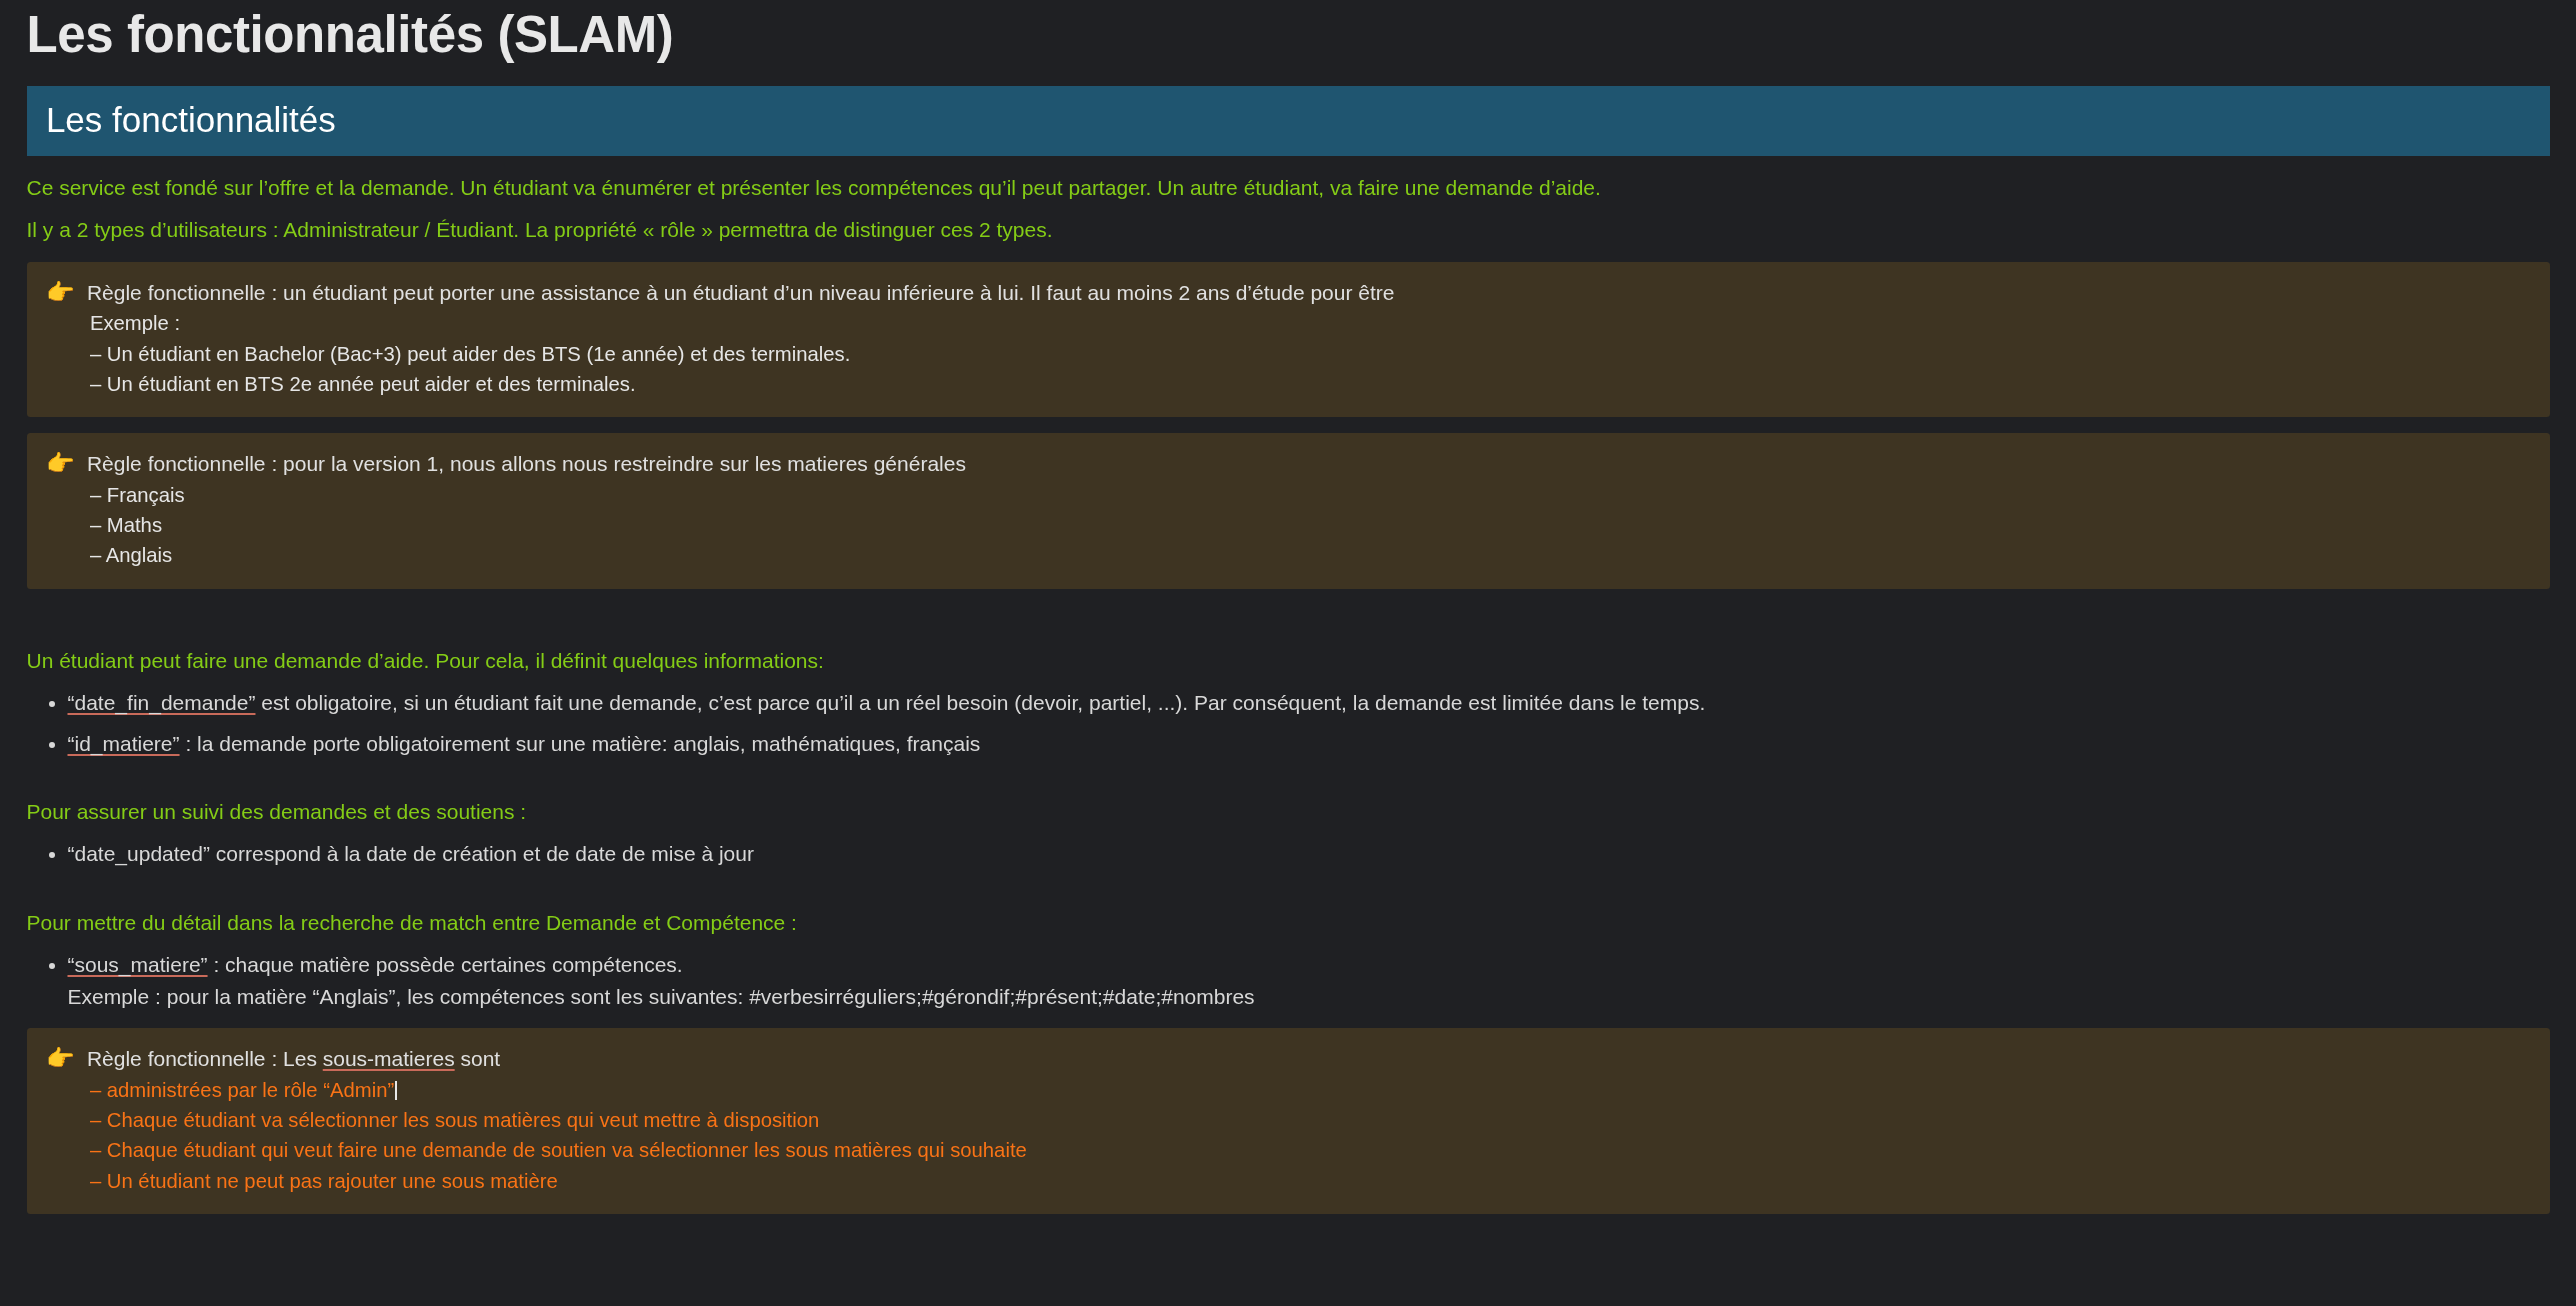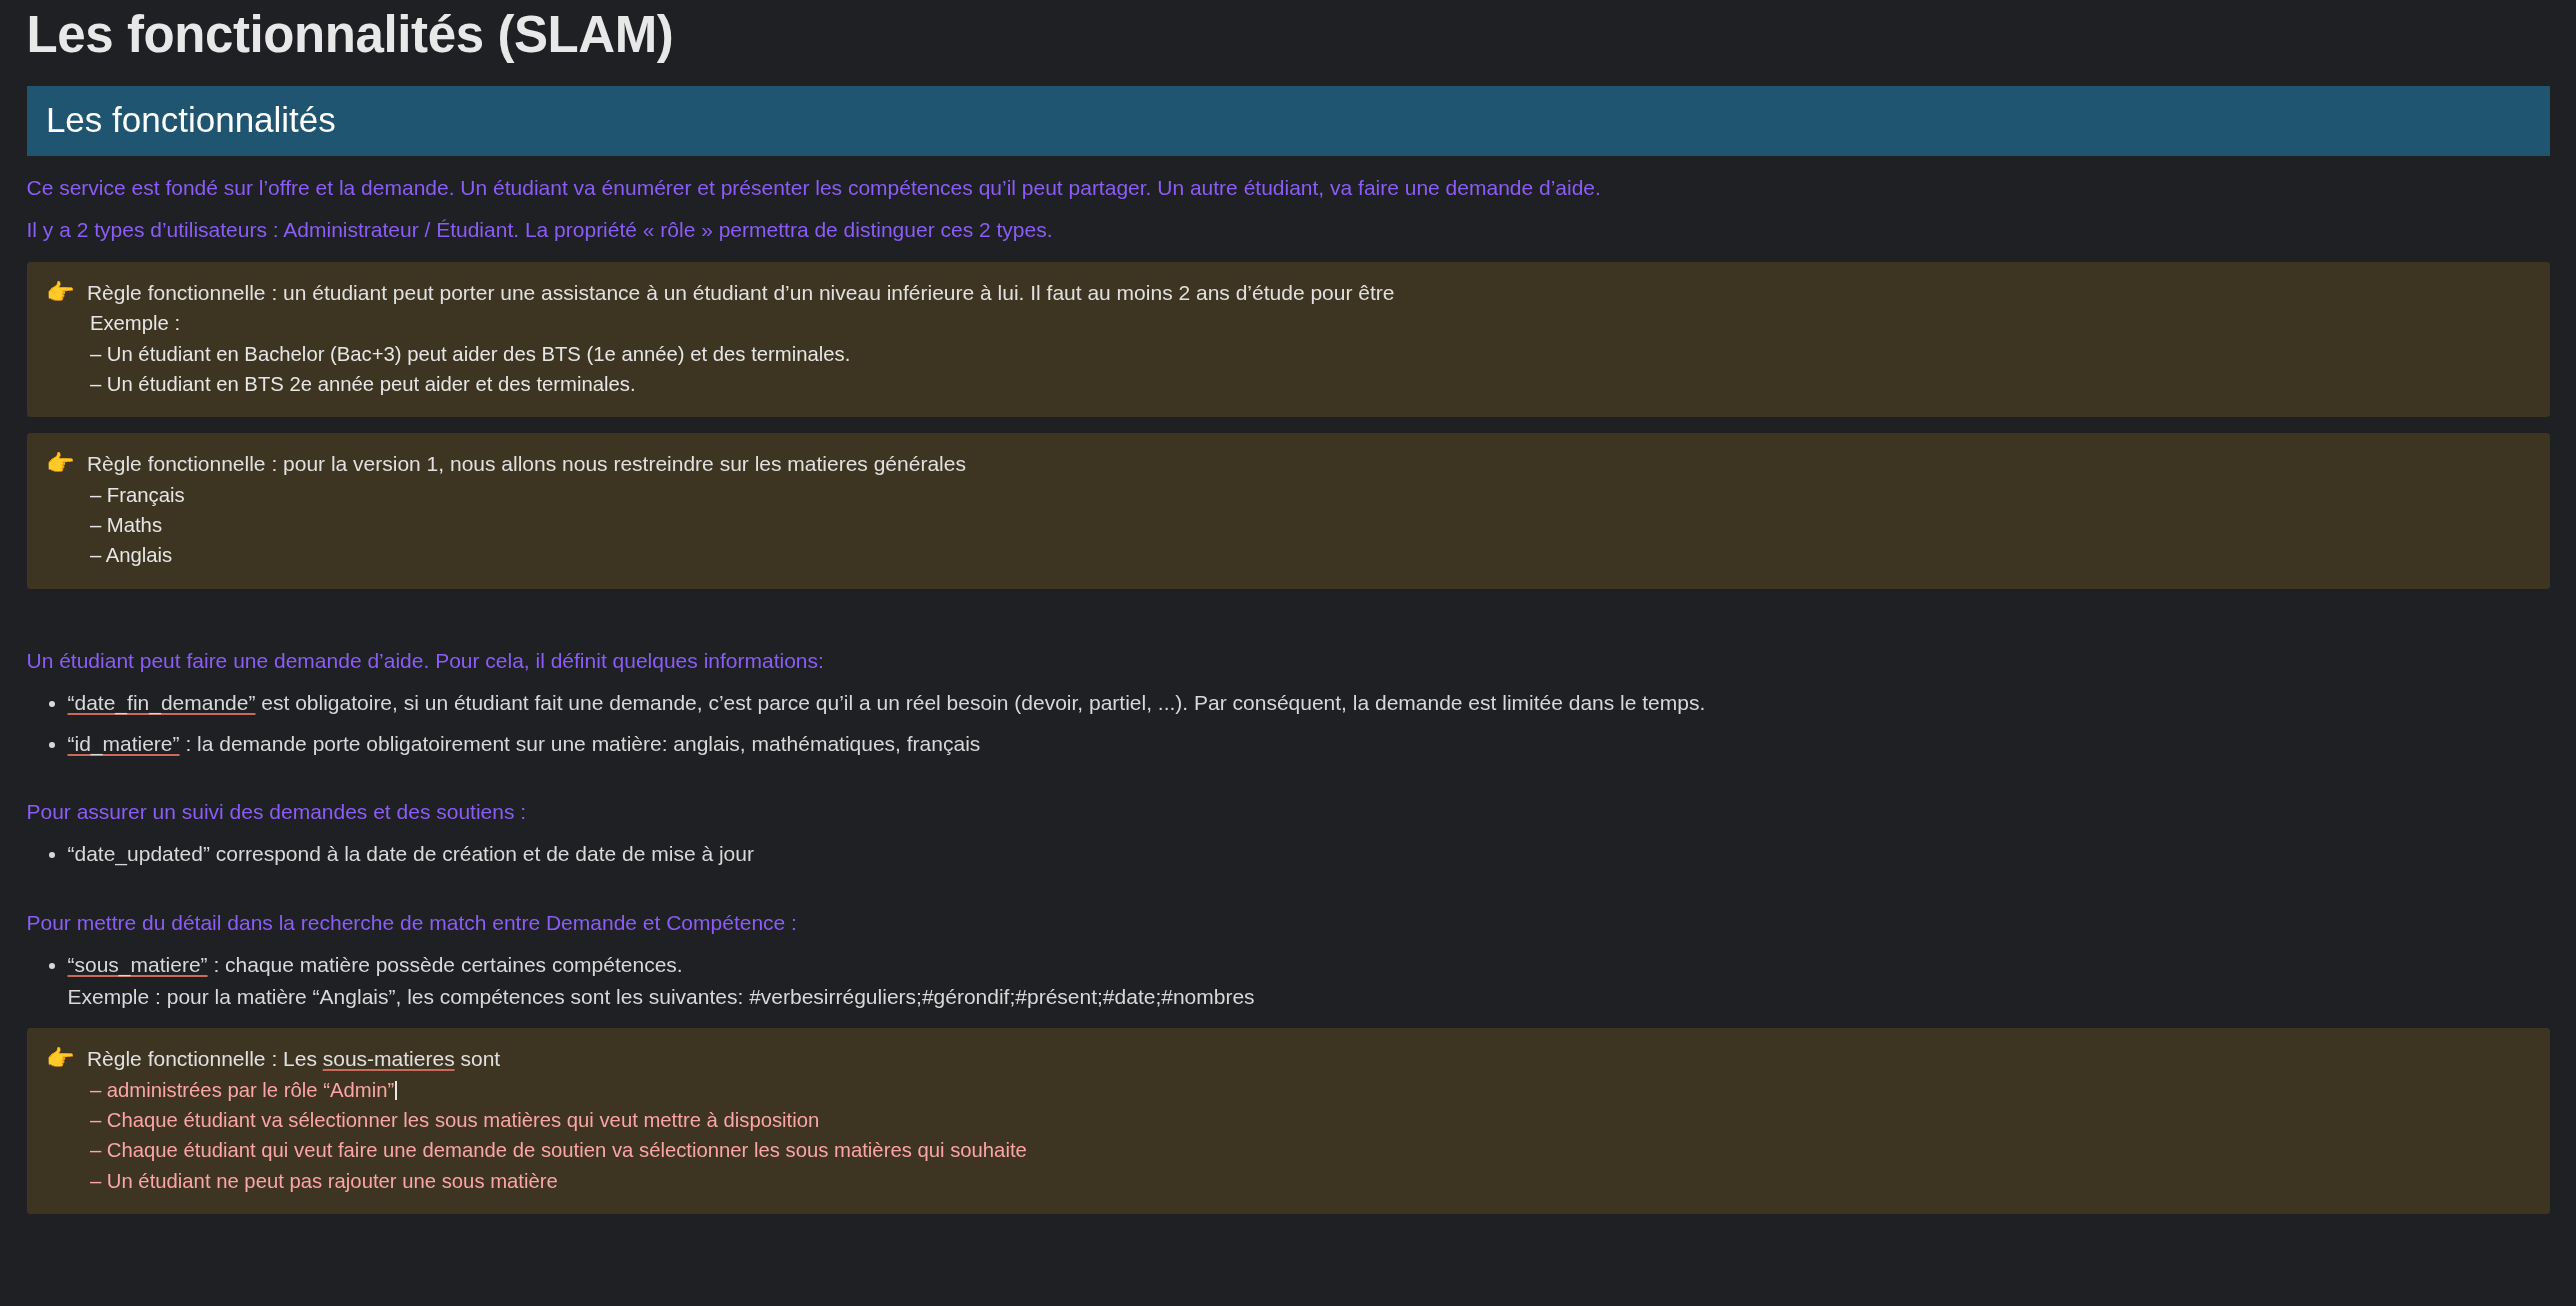--- a/index.html
+++ b/index.html
@@ -36,21 +36,21 @@
     font-weight: normal;
     padding: 14px 19.4px 16px 19.4px;
     box-sizing: border-box;
     width: 100%;
     margin-bottom: 16px;
   }
   p.para {
     font-size: 21px;
     line-height: 1.5;
     margin: 10.6px 0;
-    color: #8b5cf6;
+    color: #84cc16;
   }
   .callout {
     background: #3e3422;
     border-radius: 3.5px;
     padding: 16px 19.4px 17.7px 19.4px;
     margin: 16px 0;
     box-sizing: border-box;
   }
   .callout .callout-head {
     font-size: 21px;
@@ -68,21 +68,21 @@
   }
   .callout .sub {
     margin-left: 44px;
     font-size: 20.3px;
     line-height: 1.5;
   }
   .callout .sub.italic {
     color: #e6e6e6;
   }
   .callout .sub.plain {
-    color: #fca5a5;
+    color: #f97316;
   }
   ul.bullets {
     margin: 7px 0 10.6px 0;
     padding-left: 41px;
   }
   ul.bullets li {
     font-size: 21px;
     line-height: 1.5;
     margin: 8.8px 0;
     color: #d8d8d8;

